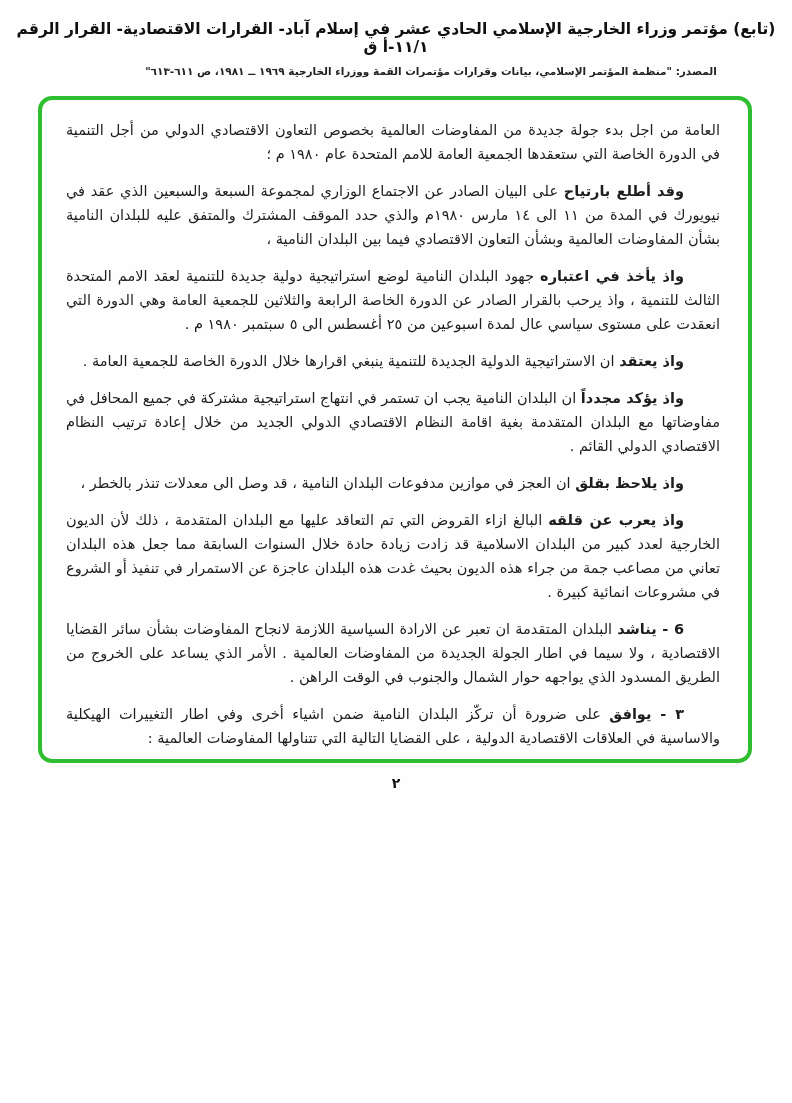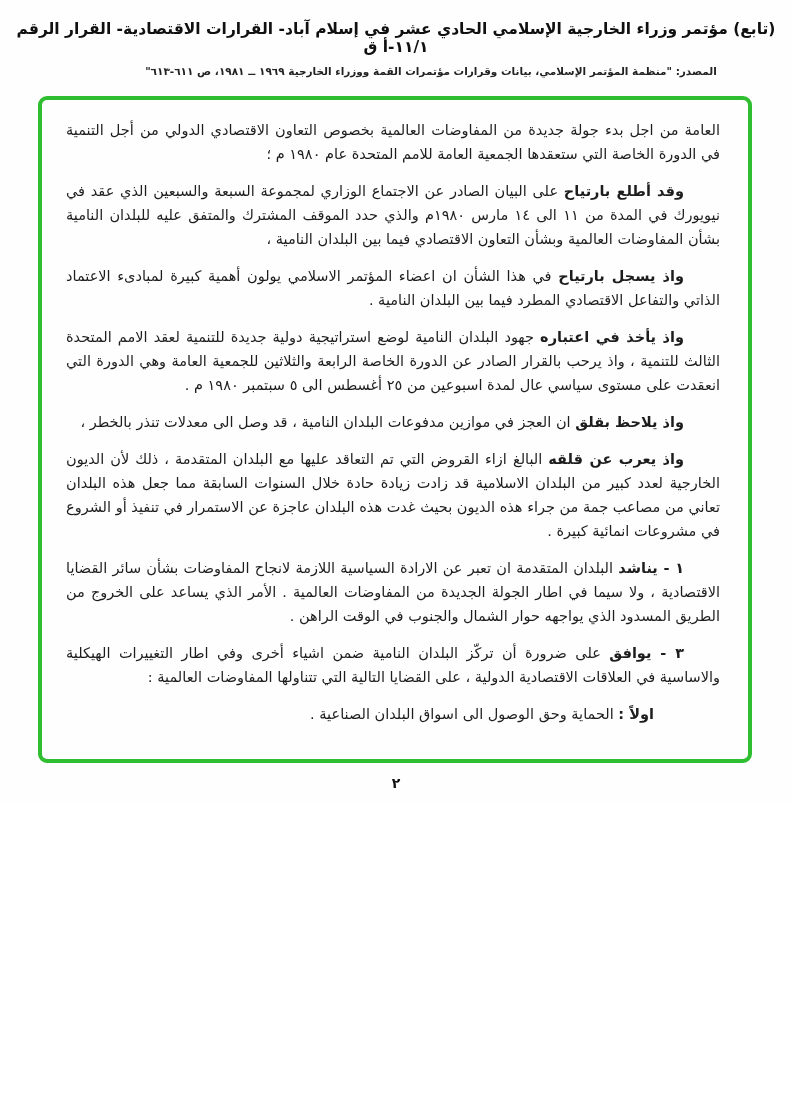--- a/index.html
+++ b/index.html
@@ -32,21 +32,21 @@
     padding-left: 70px;
     text-align: center;
   }
   .content-box {
     position: absolute;
     top: 96px;
     right: 40px;
     left: 38px;
     bottom: 42px;
     border: 4px solid #2fbe2f;
-    border-radius: 9px;
+    border-radius: 14px;
     box-sizing: border-box;
     padding: 18px 28px 8px 24px;
     background: #fefefe;
     overflow: hidden;
   }
   .para {
     margin: 0 0 13px 0;
     font-size: 14.5px;
     line-height: 24px;
     text-align: justify;
@@ -76,32 +76,33 @@
     <div class="source">المصدر: "منظمة المؤتمر الإسلامي، بيانات وقرارات مؤتمرات القمة ووزراء الخارجية ١٩٦٩ ــ ١٩٨١، ص ٦١١-٦١٣"</div>
   </div>
 
   <div class="content-box">
 
     <p class="para"><span class="lead"></span><span>العامة من اجل بدء جولة جديدة من المفاوضات العالمية بخصوص التعاون الاقتصادي الدولي من أجل التنمية في الدورة الخاصة التي ستعقدها الجمعية العامة للامم المتحدة عام ١٩٨٠ م ؛</span></p>
 
     <p class="para indent"><span class="lead">وقد أطلع بارتياح</span><span> على البيان الصادر عن الاجتماع الوزاري لمجموعة السبعة والسبعين الذي عقد في نيويورك في المدة من ١١ الى ١٤ مارس ١٩٨٠م والذي حدد الموقف المشترك والمتفق عليه للبلدان النامية بشأن المفاوضات العالمية وبشأن التعاون الاقتصادي فيما بين البلدان النامية ،</span></p>
 
 
-    <p class="para indent"><span class="lead">واذ يسجل بارتياح</span><span> في هذا الشأن ان اعضاء المؤتمر الاسلامي يولون أهمية كبيرة لمبادىء الاعتماد الذاتي والتفاعل الاقتصادي المطرد فيما بين البلدان النامية .</span></p>
 
 
     <p class="para indent"><span class="lead">واذ يأخذ في اعتباره</span><span> جهود البلدان النامية لوضع استراتيجية دولية جديدة للتنمية لعقد الامم المتحدة الثالث للتنمية ، واذ يرحب بالقرار الصادر عن الدورة الخاصة الرابعة والثلاثين للجمعية العامة وهي الدورة التي انعقدت على مستوى سياسي عال لمدة اسبوعين من ٢٥ أغسطس الى ٥ سبتمبر ١٩٨٠ م .</span></p>
 
+    <p class="para indent"><span class="lead">واذ يعتقد</span><span> ان الاستراتيجية الدولية الجديدة للتنمية ينبغي اقرارها خلال الدورة الخاصة للجمعية العامة .</span></p>
 
+    <p class="para indent"><span class="lead">واذ يؤكد مجدداً</span><span> ان البلدان النامية يجب ان تستمر في انتهاج استراتيجية مشتركة في جميع المحافل في مفاوضاتها مع البلدان المتقدمة بغية اقامة النظام الاقتصادي الدولي الجديد من خلال إعادة ترتيب النظام الاقتصادي الدولي القائم .</span></p>
 
     <p class="para indent"><span class="lead">واذ يلاحظ بقلق</span><span> ان العجز في موازين مدفوعات البلدان النامية ، قد وصل الى معدلات تنذر بالخطر ،</span></p>
 
     <p class="para indent"><span class="lead">واذ يعرب عن قلقه</span><span> البالغ ازاء القروض التي تم التعاقد عليها مع البلدان المتقدمة ، ذلك لأن الديون الخارجية لعدد كبير من البلدان الاسلامية قد زادت زيادة حادة خلال السنوات السابقة مما جعل هذه البلدان تعاني من مصاعب جمة من جراء هذه الديون بحيث غدت هذه البلدان عاجزة عن الاستمرار في تنفيذ أو الشروع في مشروعات انمائية كبيرة .</span></p>
 
-    <p class="para indent"><span class="lead">١ - يناشد</span><span> البلدان المتقدمة ان تعبر عن الارادة السياسية اللازمة لانجاح المفاوضات بشأن سائر القضايا الاقتصادية ، ولا سيما في اطار الجولة الجديدة من المفاوضات العالمية . الأمر الذي يساعد على الخروج من الطريق المسدود الذي يواجهه حوار الشمال والجنوب في الوقت الراهن .</span></p>
+    <p class="para indent"><span class="lead">6 - يناشد</span><span> البلدان المتقدمة ان تعبر عن الارادة السياسية اللازمة لانجاح المفاوضات بشأن سائر القضايا الاقتصادية ، ولا سيما في اطار الجولة الجديدة من المفاوضات العالمية . الأمر الذي يساعد على الخروج من الطريق المسدود الذي يواجهه حوار الشمال والجنوب في الوقت الراهن .</span></p>
 
 
     <p class="para indent"><span class="lead">٣ - يوافق</span><span> على ضرورة أن تركّز البلدان النامية ضمن اشياء أخرى وفي اطار التغييرات الهيكلية والاساسية في العلاقات الاقتصادية الدولية ، على القضايا التالية التي تتناولها المفاوضات العالمية :</span></p>
 
     <p class="para indent-lg"><span class="lead">اولاً :</span><span> الحماية وحق الوصول الى اسواق البلدان الصناعية .</span></p>
 
   </div>
 
   <div class="page-number">٢</div>
 

